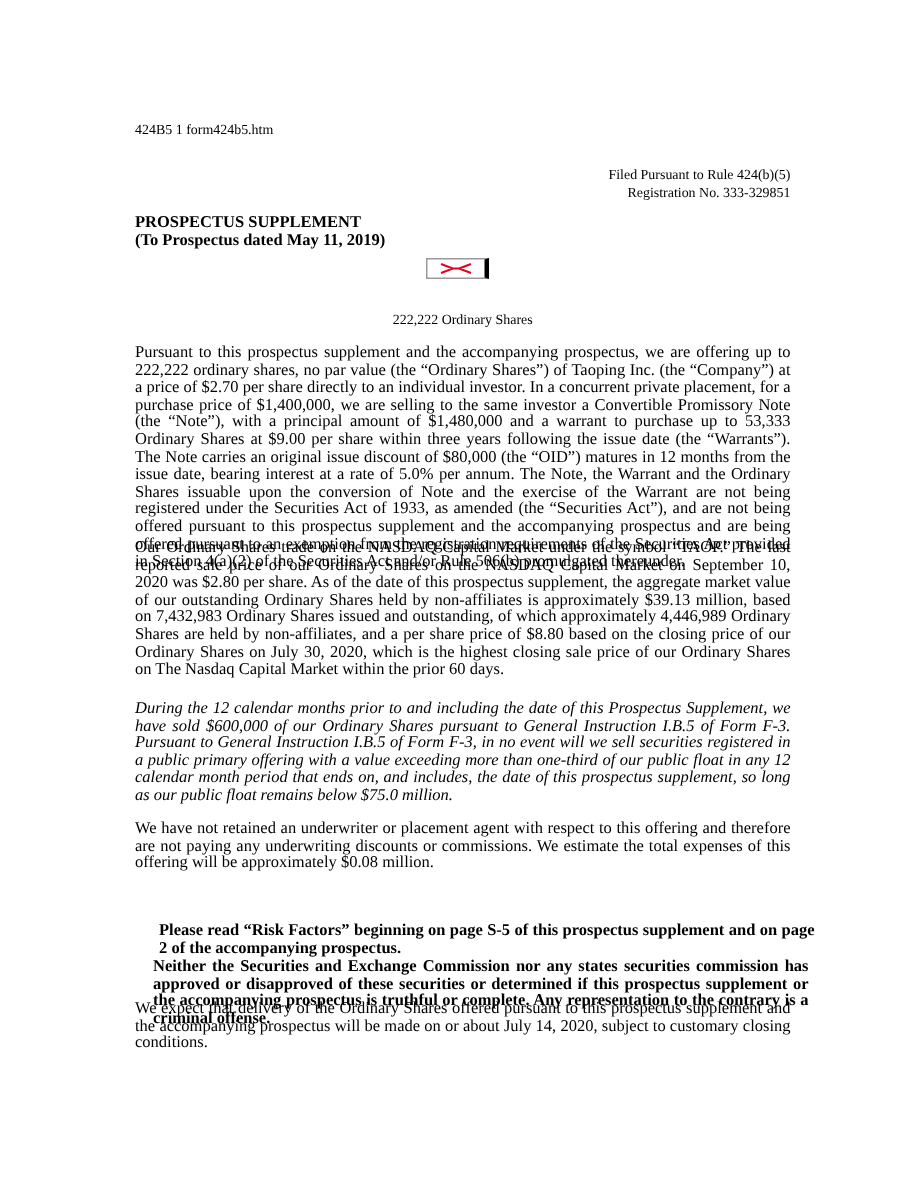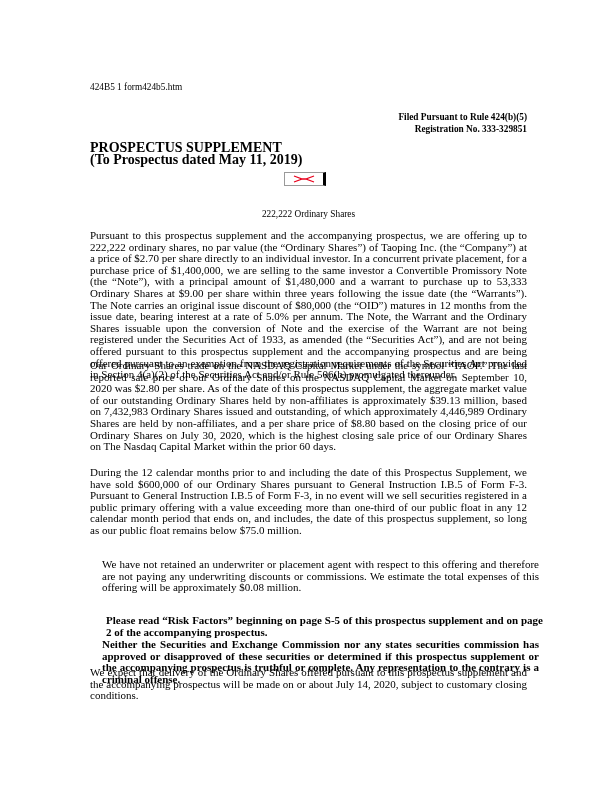--- a/index.html
+++ b/index.html
@@ -1,31 +1,31 @@
 <!DOCTYPE html>
 <html><head>
   <meta charset="utf-8">
   <style>
     html, body { margin: 0; padding: 0; background: #ffffff; }
     body { width: 612px; height: 792px; position: relative; overflow: hidden;
            font-family: "Liberation Serif", "DejaVu Serif", serif; color: #000; }
     .page { position: absolute; left: 90px; top: 0; width: 437px; }
     .hdr { position: absolute; top: 82px; left: 0; font-size: 9.3px; }
-    .filed { position: absolute; top: 111px; right: 0; text-align: right; font-weight: bold; font-size: 9.3px; line-height: 12px; }
-    .supp { position: absolute; top: 142px; left: 0; font-weight: bold; font-size: 14px; line-height: 12px; }
+    .filed { position: absolute; top: 111px; right: 0; text-align: right; font-weight: normal; font-size: 9.3px; line-height: 12px; }
+    .supp { position: absolute; top: 142px; left: 0; font-weight: bold; font-size: 11px; line-height: 12px; }
     .logo { position: absolute; top: 172px; left: 194px; width: 42px; height: 14px;
             border: 1px solid #9a9a9a; border-right: 3px solid #000; box-sizing: border-box;
             background: #fff; display: flex; align-items: center; justify-content: center; }
     .logo svg { display: block; }
     .title { position: absolute; top: 209px; left: 0; width: 100%; text-align: center; font-weight: normal; font-size: 9.3px; }
     .body { position: absolute; left: 0; width: 437px; font-size: 11px; line-height: 11.6px; text-align: justify; }
     .body.b { font-weight: bold; }
     .p1 { top: 230px; }
     .p2 { top: 360px; }
-    .p3 { top: 467px; }
+    .p3 { top: 467px; font-style: italic; }
     .p4 { top: 547px; }
     .p5 { top: 599px; }
     .p6 { top: 627px; }
     .p7 { top: 667px; }
   </style>
 </head>
 <body>
 
 <div class="page">
   <div class="hdr">424B5 1 form424b5.htm</div>
@@ -44,17 +44,17 @@
     <svg width="22" height="8" viewBox="0 0 22 8">
       <path d="M1 1 L9 4 L1 7 M21 1 L13 4 L21 7 M7 4 L15 4" stroke="#e8001c" stroke-width="1.3" fill="none"></path>
     </svg>
   </div>
 
   <div class="title">222,222 Ordinary Shares</div>
 
   <p class="body p1" style="margin:0">Pursuant to this prospectus supplement and the accompanying prospectus, we are offering up to 222,222 ordinary shares, no par value (the “Ordinary Shares”) of Taoping Inc. (the “Company”) at a price of $2.70 per share directly to an individual investor. In a concurrent private placement, for a purchase price of $1,400,000, we are selling to the same investor a Convertible Promissory Note (the “Note”), with a principal amount of $1,480,000 and a warrant to purchase up to 53,333 Ordinary Shares at $9.00 per share within three years following the issue date (the “Warrants”). The Note carries an original issue discount of $80,000 (the “OID”) matures in 12 months from the issue date, bearing interest at a rate of 5.0% per annum. The Note, the Warrant and the Ordinary Shares issuable upon the conversion of Note and the exercise of the Warrant are not being registered under the Securities Act of 1933, as amended (the “Securities Act”), and are not being offered pursuant to this prospectus supplement and the accompanying prospectus and are being offered pursuant to an exemption from the registration requirements of the Securities Act provided in Section 4(a)(2) of the Securities Act and/or Rule 506(b) promulgated thereunder.</p>
   <p class="body p2" style="margin:0">Our Ordinary Shares trade on the NASDAQ Capital Market under the symbol “TAOP.” The last reported sale price of our Ordinary Shares on the NASDAQ Capital Market on September 10, 2020 was $2.80 per share. As of the date of this prospectus supplement, the aggregate market value of our outstanding Ordinary Shares held by non-affiliates is approximately $39.13 million, based on 7,432,983 Ordinary Shares issued and outstanding, of which approximately 4,446,989 Ordinary Shares are held by non-affiliates, and a per share price of $8.80 based on the closing price of our Ordinary Shares on July 30, 2020, which is the highest closing sale price of our Ordinary Shares on The Nasdaq Capital Market within the prior 60 days.</p>
   <p class="body p3" style="margin:0">During the 12 calendar months prior to and including the date of this Prospectus Supplement, we have sold $600,000 of our Ordinary Shares pursuant to General Instruction I.B.5 of Form F-3. Pursuant to General Instruction I.B.5 of Form F-3, in no event will we sell securities registered in a public primary offering with a value exceeding more than one-third of our public float in any 12 calendar month period that ends on, and includes, the date of this prospectus supplement, so long as our public float remains below $75.0 million.</p>
-  <p class="body p4" style="margin:12px">We have not retained an underwriter or placement agent with respect to this offering and therefore are not paying any underwriting discounts or commissions. We estimate the total expenses of this offering will be approximately $0.08 million.</p>
+  <p class="body p4" style="margin:0">We have not retained an underwriter or placement agent with respect to this offering and therefore are not paying any underwriting discounts or commissions. We estimate the total expenses of this offering will be approximately $0.08 million.</p>
   <p class="body b p5" style="margin:16px">Please read “Risk Factors” beginning on page S-5 of this prospectus supplement and on page 2 of the accompanying prospectus.</p>
   <p class="body b p6" style="margin:12px">Neither the Securities and Exchange Commission nor any states securities commission has approved or disapproved of these securities or determined if this prospectus supplement or the accompanying prospectus is truthful or complete. Any representation to the contrary is a criminal offense.</p>
   <p class="body p7" style="margin:0">We expect that delivery of the Ordinary Shares offered pursuant to this prospectus supplement and the accompanying prospectus will be made on or about July 14, 2020, subject to customary closing conditions.</p>
 </div>
 
 </body></html>

